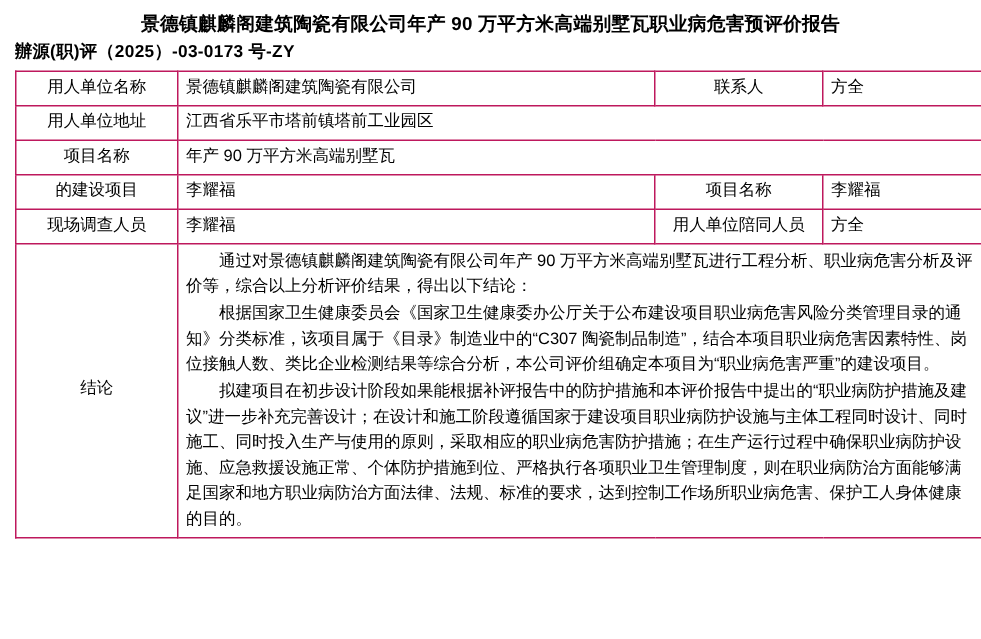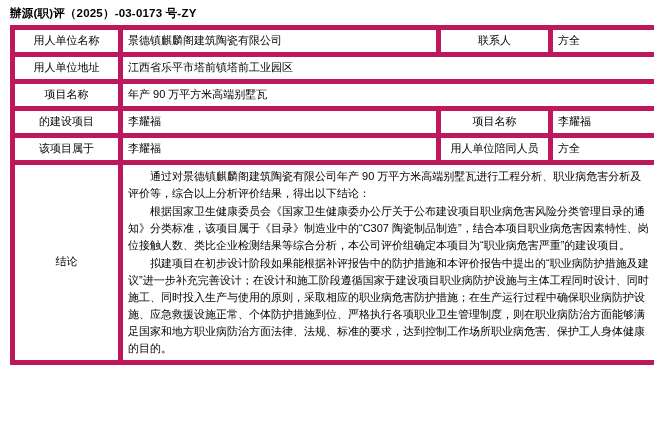--- a/index.html
+++ b/index.html
@@ -35,21 +35,21 @@
     line-height: 1.3;
     margin: 0 0 4px 0;
     letter-spacing: 0.2px;
   }
   table.main {
     border-collapse: collapse;
     width: 100%;
     table-layout: fixed;
   }
   table.main td {
-    border: 5px solid #be185d;
+    border: 1px solid #be185d;
     font-size: 11px;
     padding: 3px 5px;
     vertical-align: middle;
     line-height: 1.45;
     margin-left: 36px;
   }
   td.label {
     text-align: center;
     white-space: nowrap;
   }
@@ -82,20 +82,21 @@
   }
   .conclusion-cell {
     padding: 4px 6px 4px 6px;
   }
 </style>
 </head>
 <body>
 
 <div class="page">
 
+  <div class="doc-title">景德镇麒麟阁建筑陶瓷有限公司年产 90 万平方米高端别墅瓦职业病危害预评价报告</div>
   <div class="doc-subtitle">辦源(职)评（2025）-03-0173 号-ZY</div>
 
   <table class="main">
     <colgroup>
       <col style="width:108px">
       <col style="width:318px">
       <col style="width:112px">
       <col style="width:106px">
     </colgroup>
     <tbody>
@@ -113,21 +114,21 @@
         <td class="label">项目名称</td>
         <td class="value" colspan="3">年产 90 万平方米高端别墅瓦</td>
       </tr>
       <tr>
         <td class="label">的建设项目</td>
         <td class="value">李耀福</td>
         <td class="label">项目名称</td>
         <td class="value">李耀福</td>
       </tr>
       <tr>
-        <td class="label">该项目属于</td>
+        <td class="label">现场调查人员</td>
         <td class="value">李耀福</td>
         <td class="label">用人单位陪同人员</td>
         <td class="value">方全</td>
       </tr>
       <tr>
         <td class="label cell-top" style="vertical-align:middle;">结论</td>
         <td class="value cell-top conclusion-cell" colspan="3">
           <div class="para-indent">通过对景德镇麒麟阁建筑陶瓷有限公司年产 90 万平方米高端别墅瓦进行工程分析、职业病危害分析及评价等，综合以上分析评价结果，得出以下结论：</div>
           <div class="para-indent block-gap">根据国家卫生健康委员会《国家卫生健康委办公厅关于公布建设项目职业病危害风险分类管理目录的通知》分类标准，该项目属于《目录》制造业中的“C307 陶瓷制品制造”，结合本项目职业病危害因素特性、岗位接触人数、类比企业检测结果等综合分析，本公司评价组确定本项目为“职业病危害严重”的建设项目。</div>
           <div class="para-indent block-gap">拟建项目在初步设计阶段如果能根据补评报告中的防护措施和本评价报告中提出的“职业病防护措施及建议”进一步补充完善设计；在设计和施工阶段遵循国家于建设项目职业病防护设施与主体工程同时设计、同时施工、同时投入生产与使用的原则，采取相应的职业病危害防护措施；在生产运行过程中确保职业病防护设施、应急救援设施正常、个体防护措施到位、严格执行各项职业卫生管理制度，则在职业病防治方面能够满足国家和地方职业病防治方面法律、法规、标准的要求，达到控制工作场所职业病危害、保护工人身体健康的目的。</div>

